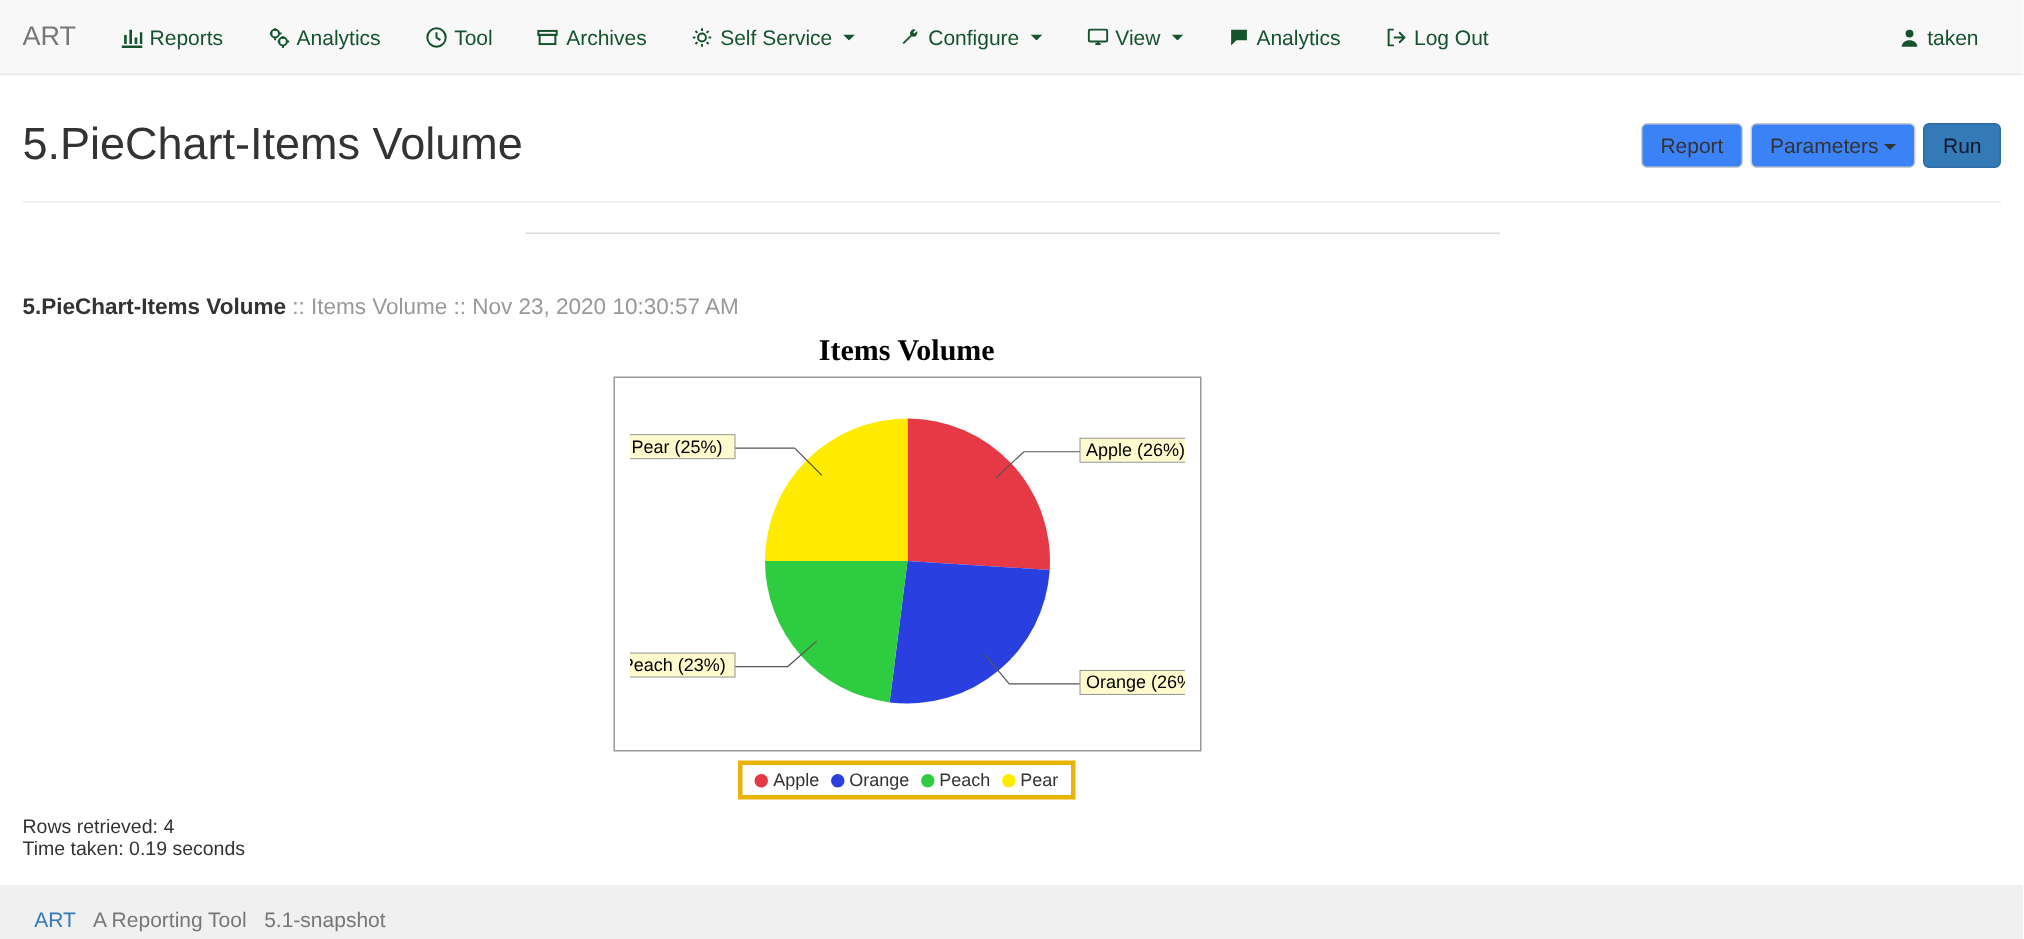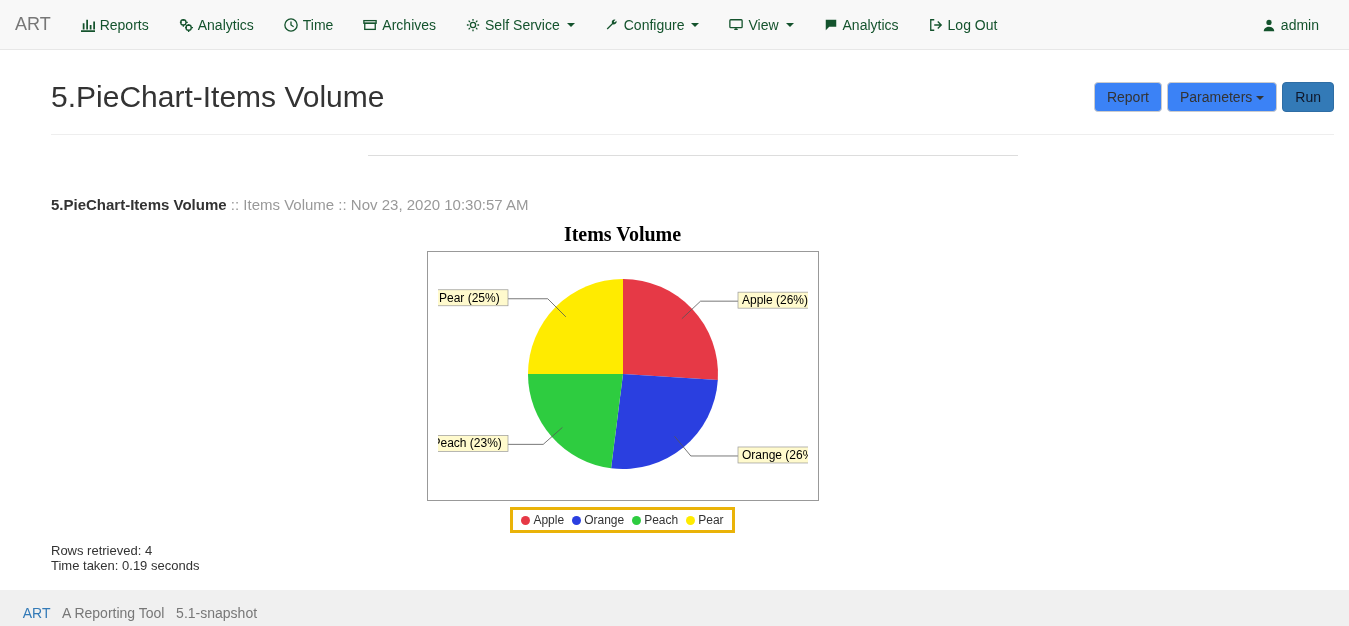--- a/index.html
+++ b/index.html
@@ -4,21 +4,21 @@
 <style>
   * { box-sizing: border-box; }
   body { margin: 0; font-family: "Helvetica Neue", Helvetica, Arial, sans-serif; font-size: 14px; color: #333; }
   .navbar { background: #f8f8f8; border-bottom: 1px solid #e7e7e7; height: 50px; display: flex; align-items: center; padding: 0 15px; }
   .brand { font-size: 18px; color: #777; padding-right: 15px; }
   .nav { display: flex; align-items: center; flex: 1; }
   .nav-item { color: #14532d; padding: 15px 15px; cursor: pointer; display: flex; align-items: center; gap: 5px; font-size: 14px; }
   .nav-right { margin-left: auto; display: flex; align-items: center; }
   .caret { display: inline-block; width: 0; height: 0; margin-left: 2px; vertical-align: middle; border-top: 4px dashed; border-right: 4px solid transparent; border-left: 4px solid transparent; }
   .icon { width: 14px; height: 14px; display: inline-block; fill: currentColor; }
-  .container { padding: 20px 15px 0 15px; max-width: 100%; margin-left: 36px; }
+  .container { padding: 20px 15px 0 15px; max-width: 100%; }
   .page-header { display: flex; align-items: center; border-bottom: 1px solid #eee; padding-bottom: 10px; margin-bottom: 20px; }
   .page-title { font-size: 30px; font-weight: 500; margin: 10px 0; color: #333; }
   .btn-toolbar { margin-left: auto; display: flex; gap: 5px; }
   .btn { display: inline-block; padding: 6px 12px; font-size: 14px; border: 1px solid #ccc; border-radius: 4px; background: #3b82f6; color: #333; cursor: pointer; }
   .btn-primary { background: #337ab7; border-color: #2e6da4; color: #0f172a; }
   .hr-thin { border: none; border-top: 1px solid #ddd; margin: 0 auto 20px auto; width: 650px; }
   .report-head { font-size: 15px; margin: 40px 0 10px 0; }
   .report-head strong { font-weight: 700; color: #333; }
   .report-head .muted { color: #999; }
   .chart-wrap { text-align: center; }
@@ -51,21 +51,21 @@
           <circle cx="11" cy="11" r="3" fill="none" stroke="currentColor" stroke-width="1.5"></circle>
           <path d="M5 1v2M5 8v2M1 5h2M8 5h2M11 7v2M11 14v2M7 11h2M14 11h2" stroke="currentColor" stroke-width="1.5"></path>
         </svg>
       <span>Analytics</span>
     </div>
     <div class="nav-item">
       <svg class="icon" viewBox="0 0 16 16">
           <circle cx="8" cy="8" r="7" fill="none" stroke="currentColor" stroke-width="1.5"></circle>
           <path d="M8 4v4l3 2" stroke="currentColor" stroke-width="1.5" fill="none"></path>
         </svg>
-      <span>Time</span>
+      <span>Tool</span>
     </div>
     <div class="nav-item">
       <svg class="icon" viewBox="0 0 16 16">
           <rect x="1" y="3" width="14" height="3" stroke="currentColor" fill="none" stroke-width="1.5"></rect>
           <rect x="2" y="6" width="12" height="7" stroke="currentColor" fill="none" stroke-width="1.5"></rect>
         </svg>
       <span>Archives</span>
     </div>
     <div class="nav-item">
       <svg class="icon" viewBox="0 0 16 16">
@@ -102,21 +102,21 @@
         </svg>
       <span>Log Out</span>
     </div>
   </div>
   <div class="nav-right">
     <div class="nav-item">
       <svg class="icon" viewBox="0 0 16 16">
           <circle cx="8" cy="5" r="3" fill="currentColor"></circle>
           <path d="M2 15c0-3 3-5 6-5s6 2 6 5" fill="currentColor"></path>
         </svg>
-      <span>admin</span>
+      <span>taken</span>
     </div>
   </div>
 </div>
 
 <div class="container">
   <div class="page-header">
     <div class="page-title">5.PieChart-Items Volume</div>
     <div class="btn-toolbar">
       <button class="btn">Report</button>
       <button class="btn"><span>Parameters</span><span class="caret" style="margin-left:4px"></span></button>

